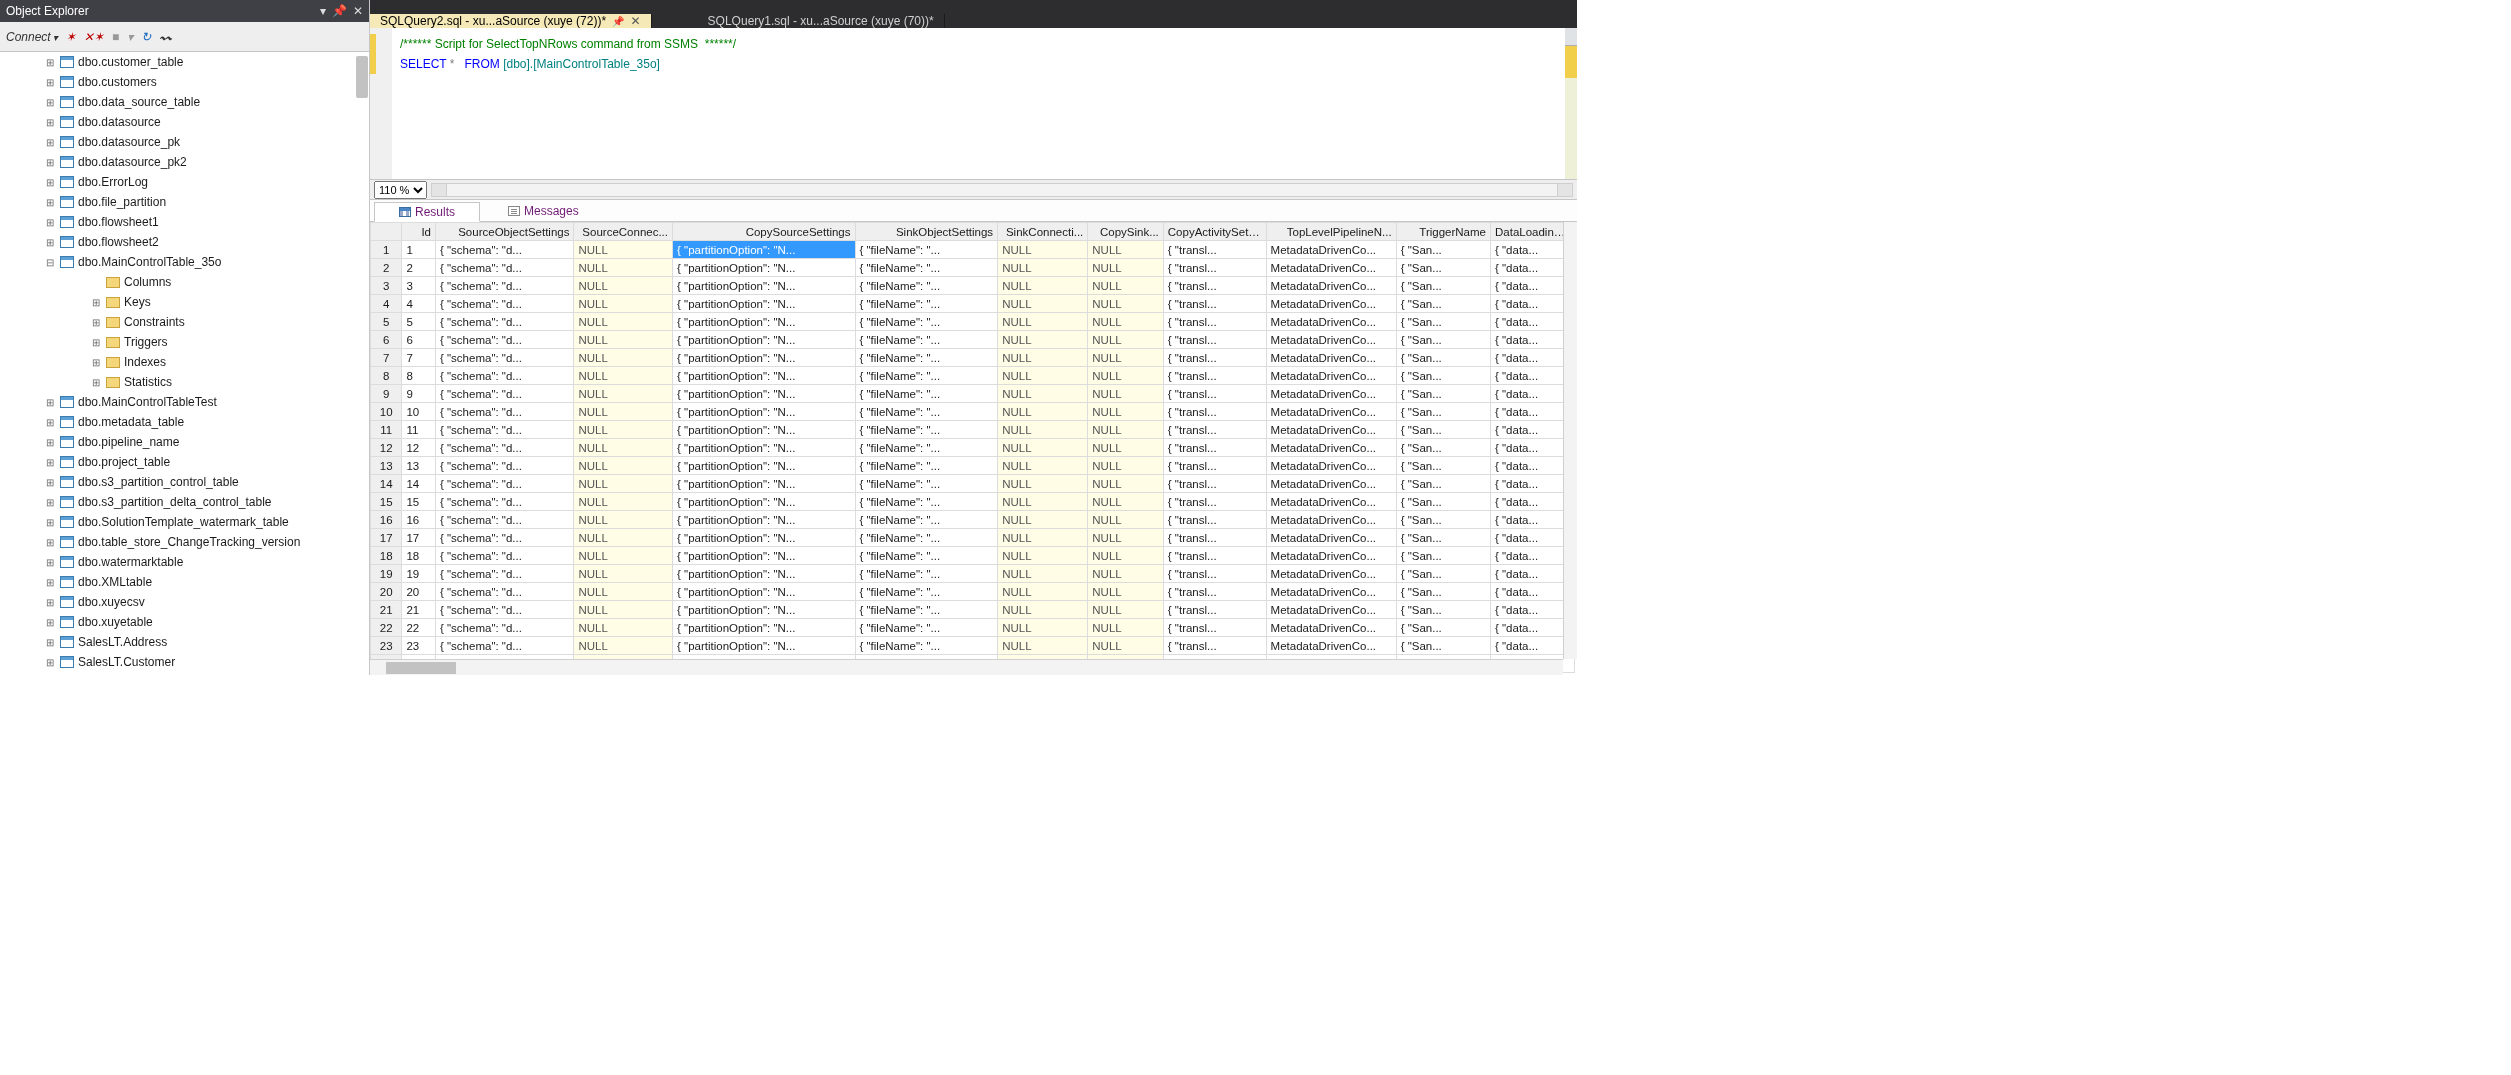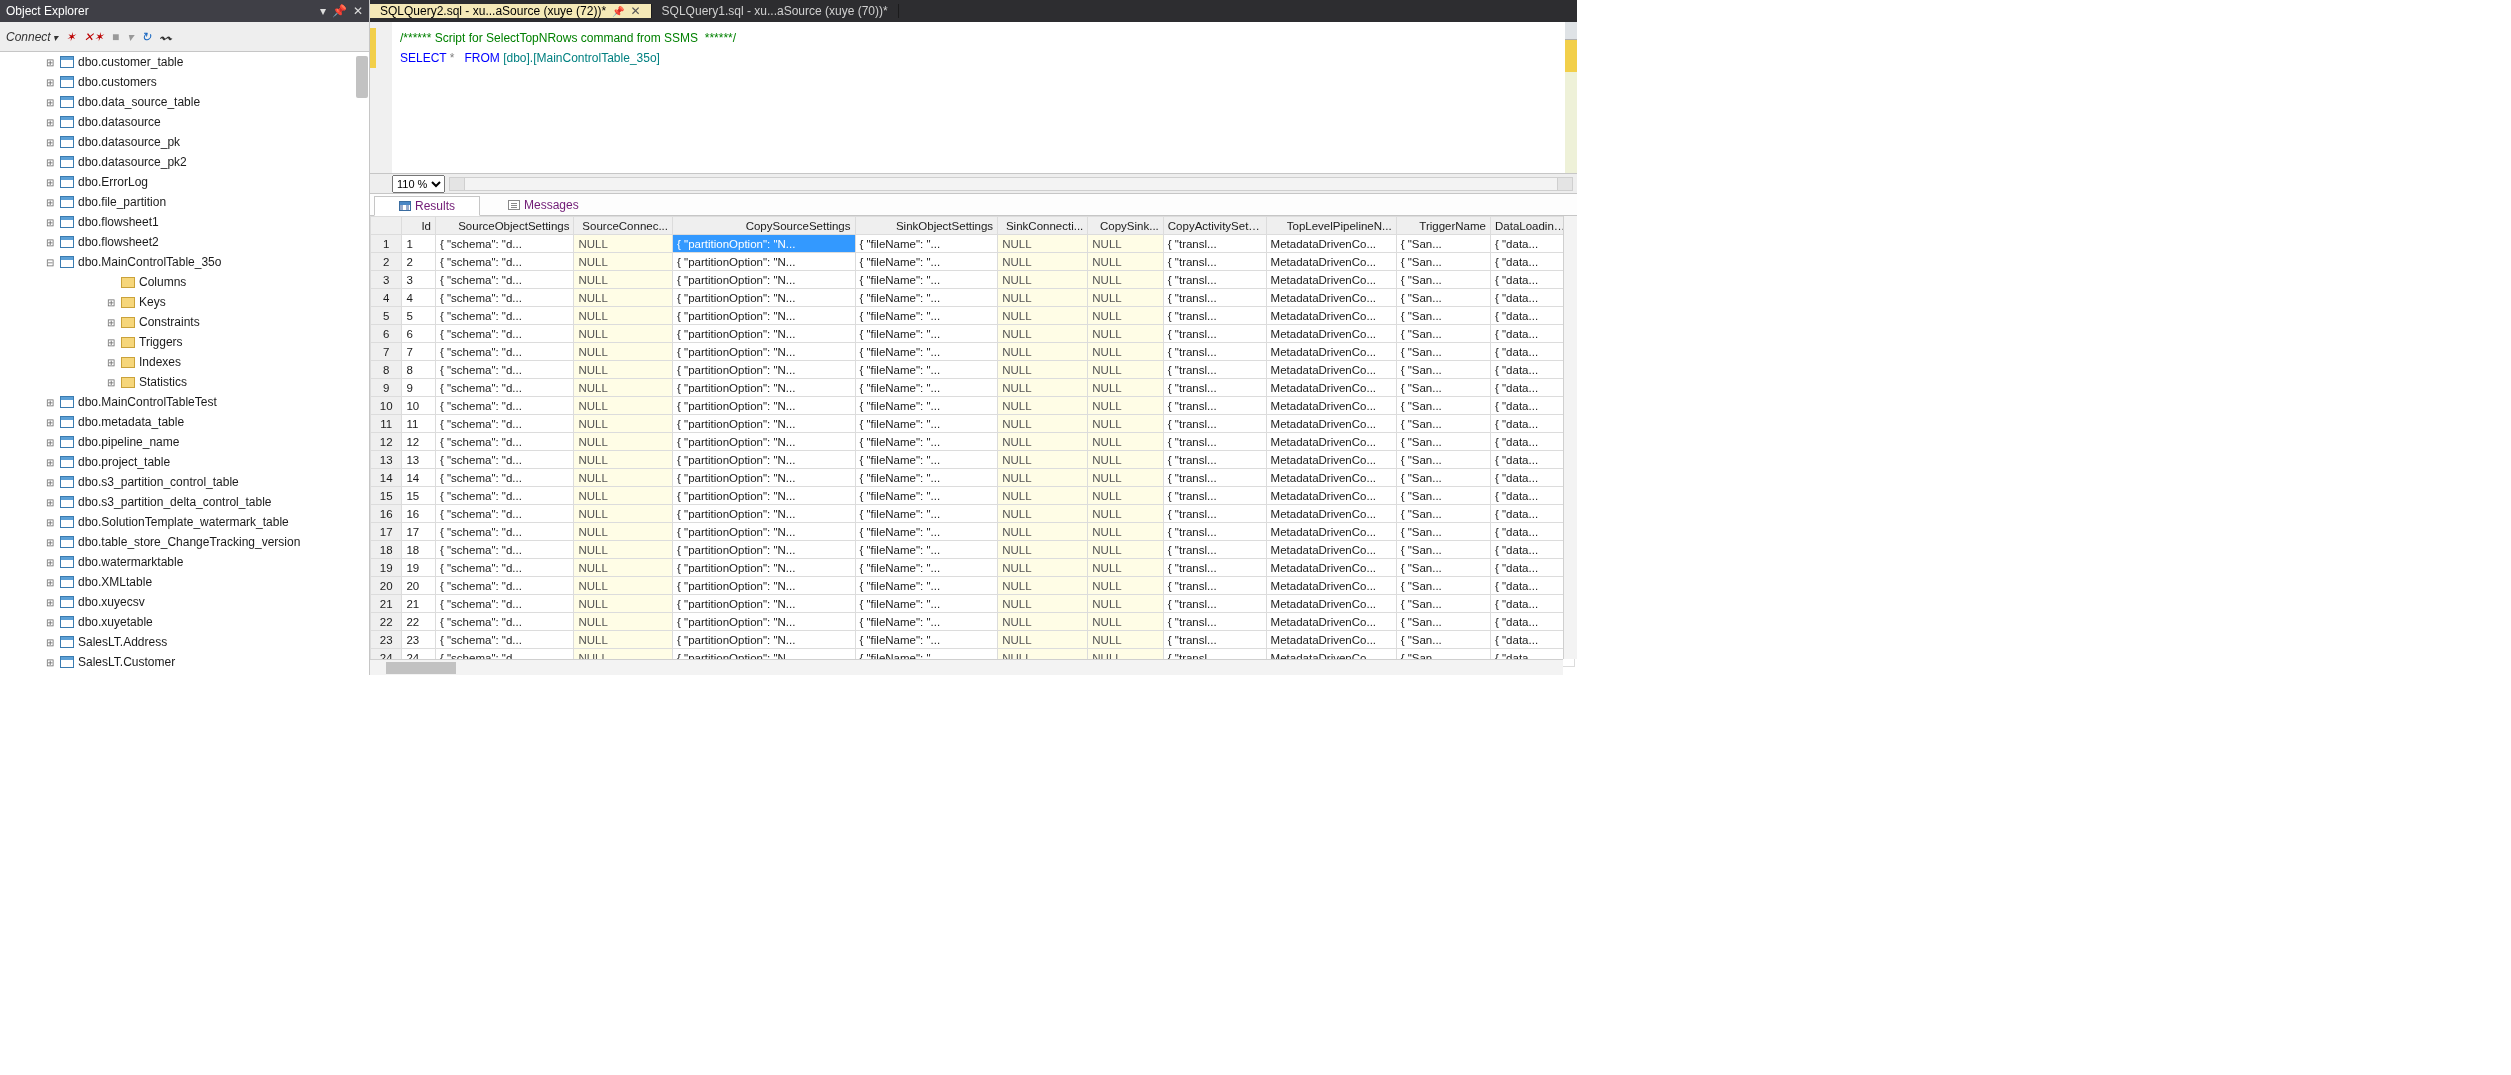--- a/index.html
+++ b/index.html
@@ -9,50 +9,50 @@
   .sidebar-title { background: #3f3f46; color: #fff; display: flex; align-items: center; height: 22px; padding: 0 6px; font-size: 12px; }
   .sidebar-title .spacer { flex: 1; }
   .sidebar-title .ico { margin-left: 6px; cursor: pointer; color: #ddd; }
   .sidebar-toolbar { display: flex; align-items: center; height: 30px; background: #eee; border-bottom: 1px solid #c6c6c6; padding: 0 6px; gap: 8px; }
   .sidebar-toolbar .btn { cursor: pointer; color: #333; font-style: italic; }
   .dropdown-caret::after { content: "▾"; font-size: 10px; margin-left: 2px; }
   .tree { flex: 1; overflow-y: auto; background: #fff; position: relative; }
   .tree-scroll-thumb { position: absolute; right: 1px; top: 4px; width: 12px; height: 42px; background: #c2c2c2; border-radius: 2px; }
   .node { display: flex; align-items: center; height: 20px; padding-left: 46px; white-space: nowrap; cursor: default; }
   .node.depth-1 { padding-left: 46px; }
-  .node.depth-2 { padding-left: 92px; margin-left: 15px; }
+  .node.depth-2 { padding-left: 92px; }
   .node .toggle { width: 12px; color: #6a6a6a; font-size: 10px; margin-right: 2px; }
   .node .ico-table { width: 14px; height: 12px; margin-right: 4px; background:
       linear-gradient(#5da0d6,#5da0d6) 0 0/100% 3px no-repeat,
       linear-gradient(#fff,#fff) 0 3px/100% 9px no-repeat;
       border: 1px solid #3a7bb0; }
   .node .ico-folder { width: 14px; height: 11px; margin-right: 4px; background: #f6d67b; border: 1px solid #caa23a; }
   .node .lbl { color: #1b1b1b; }
   
   .main { flex: 1; display: flex; flex-direction: column; overflow: hidden; }
   
-  .doc-tabs { display: flex; height: 22px; background: #2d2d30; align-items: center; }
+  .doc-tabs { display: flex; height: 28px; background: #2d2d30; align-items: flex-end; gap: 46px; }
   .doc-tab { display: flex; align-items: center; padding: 0 10px; color: #d0d0d0; border-right: 1px solid #1b1b1c; cursor: pointer; gap: 6px; }
   .doc-tab.active { background: #f5e9b7; color: #000; }
   .doc-tab .pin { font-size: 10px; color: #8a7a2a; }
   .doc-tab .close { font-size: 12px; color: #555; }
   
   .editor { position: relative; background: #fff; border-bottom: 1px solid #c6c6c6; }
   .editor-gutter { position: absolute; left: 0; top: 0; bottom: 0; width: 22px; background: #f0f0f0; }
   .editor-mark { position: absolute; left: 0; width: 6px; background: #f2cf4a; }
   .editor-lines { font-family: Consolas, monospace; font-size: 13px; line-height: 20px; padding: 6px 16px 6px 30px; white-space: pre; }
   .c-comm { color: #008000; }
   .c-kw   { color: #0000ff; }
   .c-star { color: #808080; }
   .c-obj  { color: #008080; }
   .editor-right-strip { position:absolute; right:0; top:0; bottom:0; width:12px; background: #eef1d8; }
   .editor-right-strip .top-btn { height:18px; background:#dfe3e6; border-bottom:1px solid #b0b0b0; cursor:pointer; }
   .editor-right-strip .mk { position:absolute; top:18px; left:0; right:0; height:32px; background:#f2cf4a; }
   
-  .zoom-bar { display:flex; align-items:center; height:20px; background:#eee; border-bottom:1px solid #c6c6c6; padding-left:22px; }
+  .zoom-bar { display:flex; align-items:center; height:20px; background:#eee; border-bottom:1px solid #c6c6c6; padding-left:4px; }
   .zoom-bar select { font-size:11px; height:18px; }
   .zoom-scroll { flex:1; height:14px; margin:0 4px; background:#f3f3f3; border:1px solid #cfcfcf; position:relative; }
   .zoom-scroll::before { content:""; position:absolute; left:0; top:0; width:14px; height:100%; background:#e4e4e4; border-right:1px solid #cfcfcf; }
   .zoom-scroll::after  { content:""; position:absolute; right:0; top:0; width:14px; height:100%; background:#e4e4e4; border-left:1px solid #cfcfcf; }
   
   .result-tabs { display:flex; align-items:center; height:22px; background:#fdfdfd; border-bottom:1px solid #c6c6c6; padding-left:4px; gap:4px; }
   .result-tab { display:flex; align-items:center; gap:4px; padding:2px 24px; cursor:pointer; color:#701a75; }
   .result-tab.active { background:#fff; border:1px solid #c6c6c6; border-bottom:1px solid #fff; position:relative; top:1px; }
   .ic-grid { width:12px; height:10px; background:
       linear-gradient(#4a86c5,#4a86c5) 0 0/100% 3px no-repeat,

